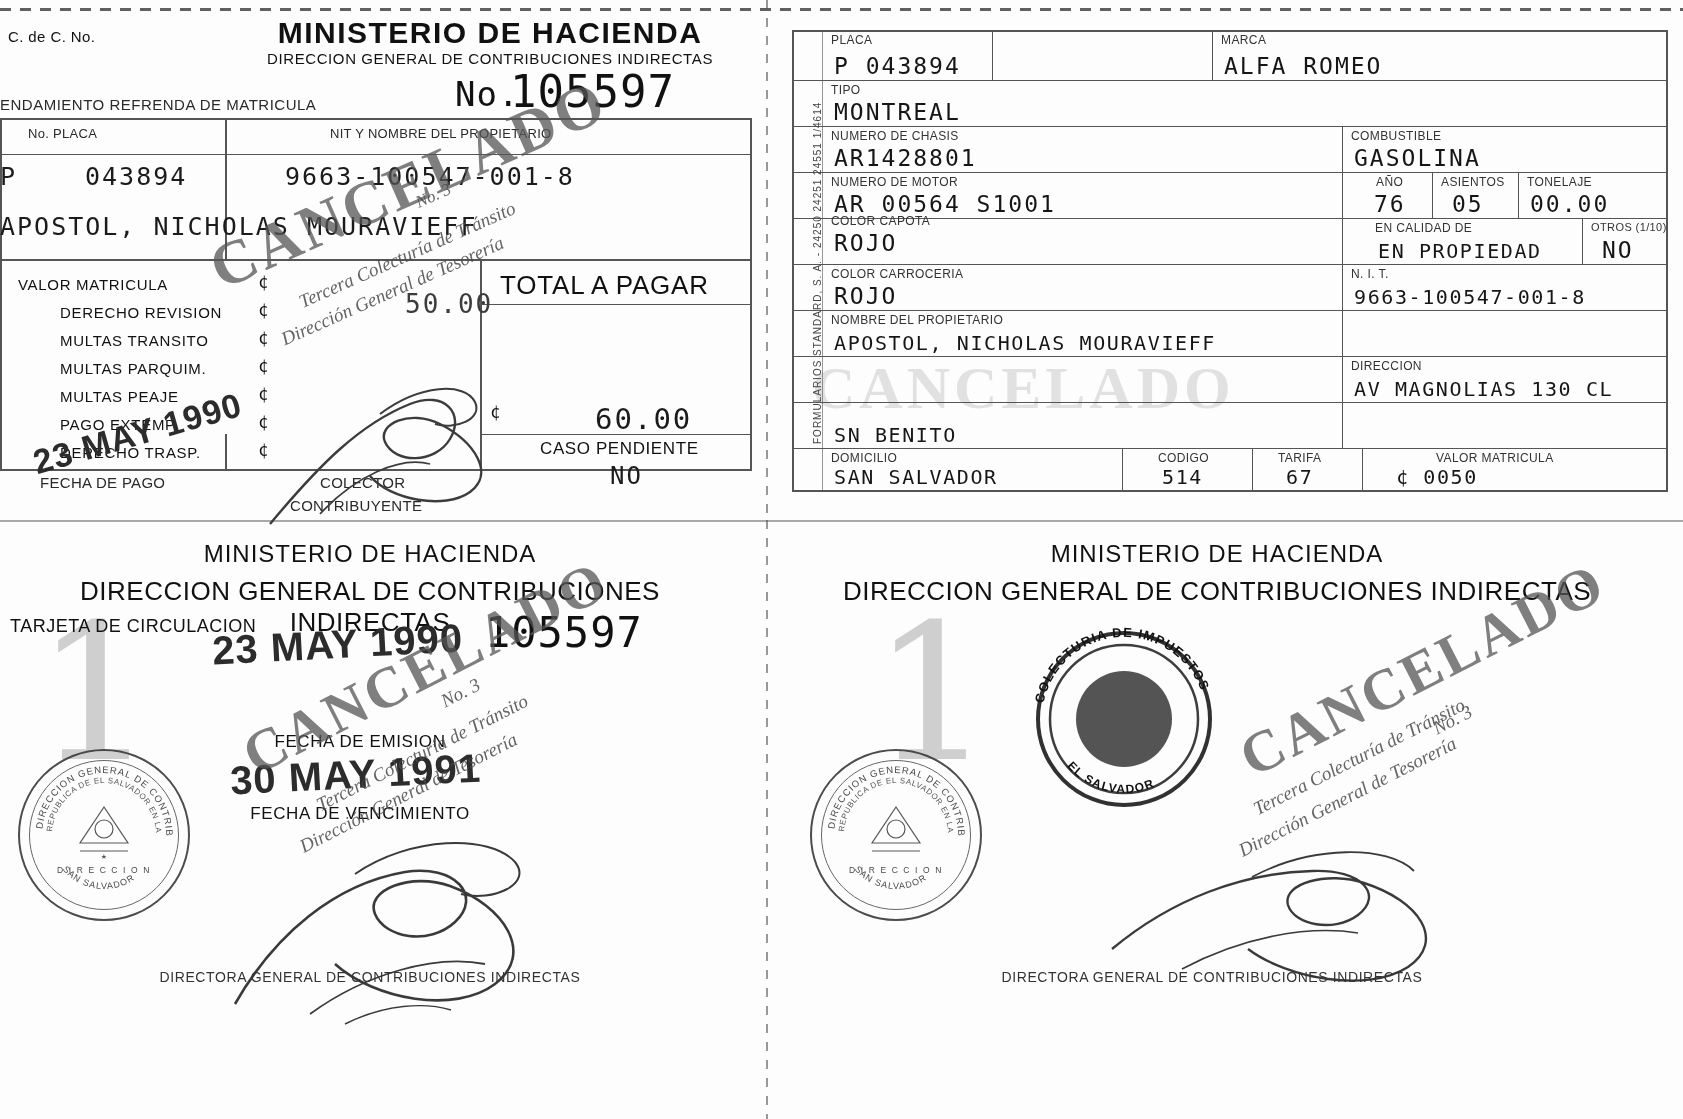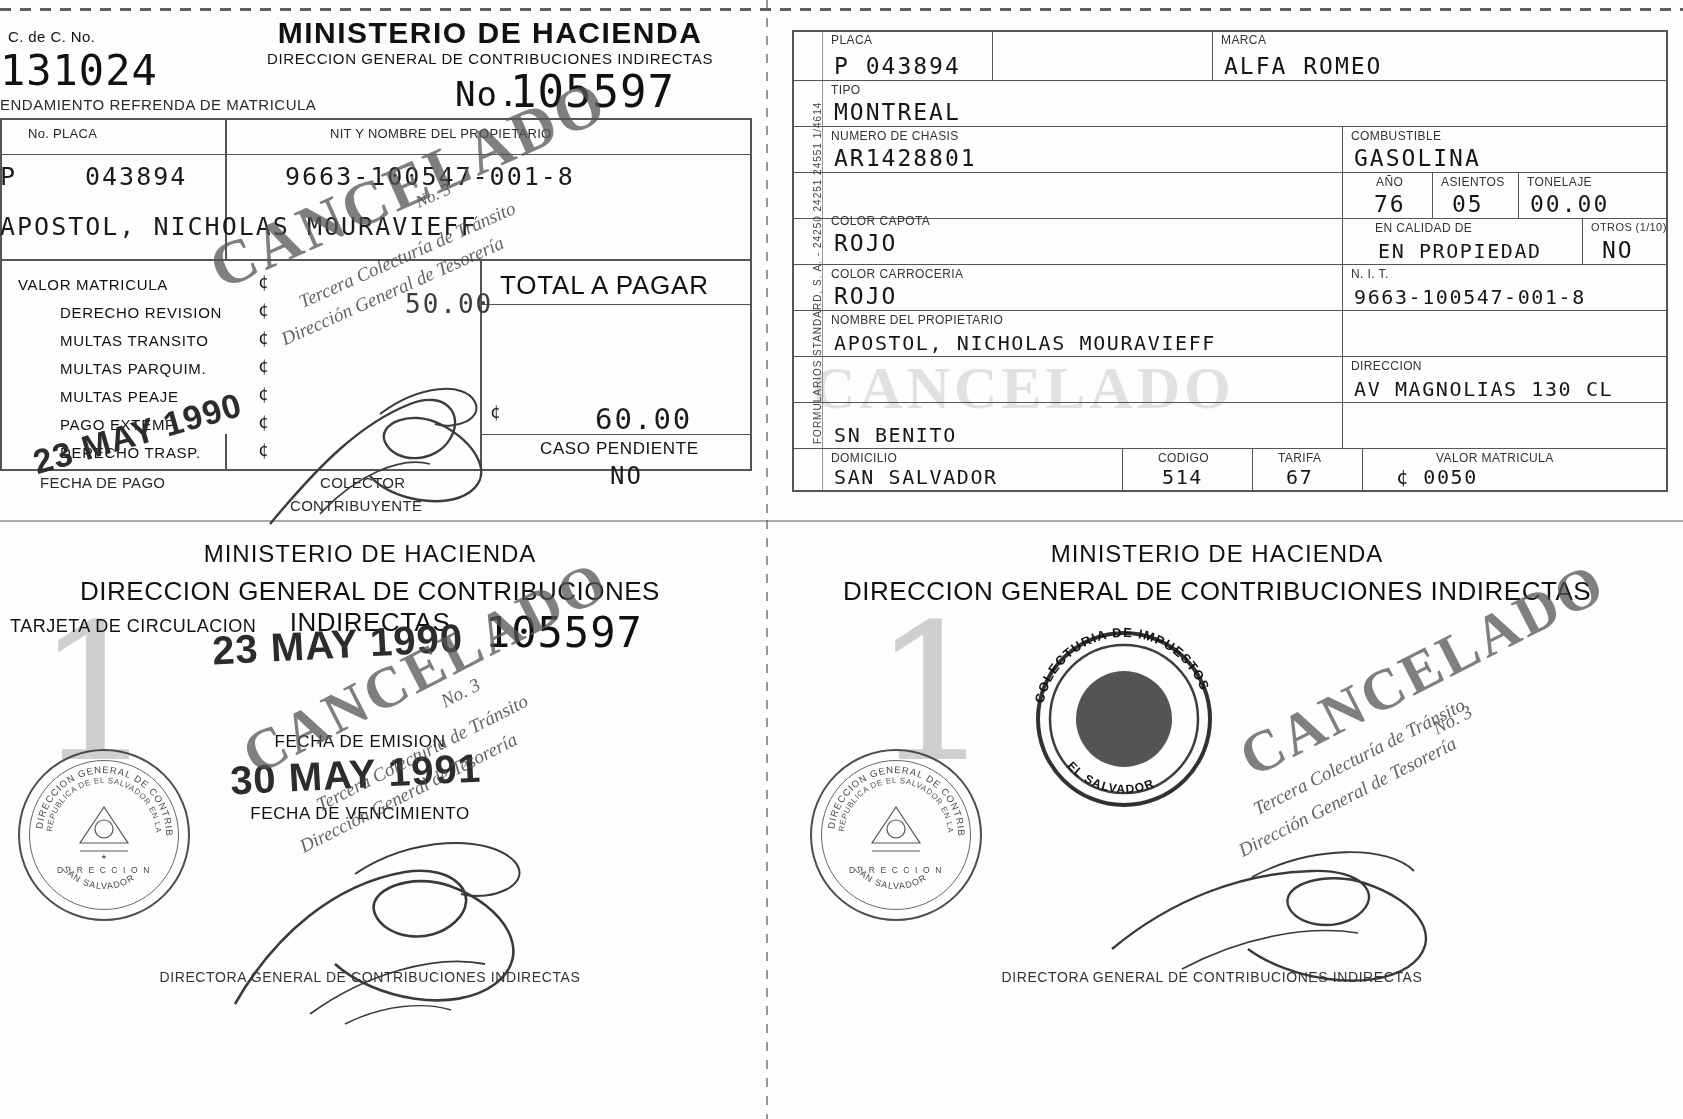--- a/index.html
+++ b/index.html
@@ -175,21 +175,20 @@
 <div id="page">
 
   <div class="perf-top" style="top:4px;"></div>
   <div class="vert-perf" style="left:762px; top:0; height:520px;"></div>
   <div class="vert-perf" style="left:762px; top:520px; height:599px;"></div>
   <div class="hair" style="left:0; top:520px; width:1683px; height:2px; opacity:.5;"></div>
 
   <div id="tl" class="abs">
 
     <div class="abs cc-label" style="left:8px; top:14px;">C. de C. No.</div>
-    <div class="abs cc-num" style="left:0px; top:32px;">131024</div>
 
     <div class="abs ttl1" style="left:255px; top:2px; width:470px;">MINISTERIO DE HACIENDA</div>
     <div class="abs ttl2" style="left:245px; top:36px; width:490px;">DIRECCION GENERAL DE CONTRIBUCIONES INDIRECTAS</div>
 
     <div class="abs lbl" style="left:0px; top:82px; font-size:15px; letter-spacing:.5px;">ENDAMIENTO REFRENDA DE MATRICULA</div>
 
     <div class="abs bigno" style="left:455px; top:60px;">No.</div>
     <div class="abs" style="left:510px; top:52px; font-size:44px; font-family:'DejaVu Sans Mono', monospace; letter-spacing:1px;">105597</div>
 
     <div class="hair" style="left:0px; top:104px; width:752px; height:2px;"></div>
@@ -306,20 +305,24 @@
 
     <div class="cell" style="left:44px; top:104px; width:510px; height:44px;">
       <span class="cl">NUMERO DE CHASIS</span>
       <span class="cv">AR1428801</span>
     </div>
     <div class="cell" style="left:564px; top:104px; width:318px; height:44px;">
       <span class="cl">COMBUSTIBLE</span>
       <span class="cv">GASOLINA</span>
     </div>
 
+    <div class="cell" style="left:44px; top:150px; width:510px; height:44px;">
+      <span class="cl">NUMERO DE MOTOR</span>
+      <span class="cv">AR 00564 S1001</span>
+    </div>
     <div class="cell" style="left:564px; top:150px; width:84px; height:44px;">
       <span class="cl" style="left:30px;">AÑO</span>
       <span class="cv" style="left:28px;">76</span>
     </div>
     <div class="cell" style="left:654px; top:150px; width:80px; height:44px;">
       <span class="cl">ASIENTOS</span>
       <span class="cv" style="left:16px;">05</span>
     </div>
     <div class="cell" style="left:740px; top:150px; width:142px; height:44px;">
       <span class="cl">TONELAJE</span>

